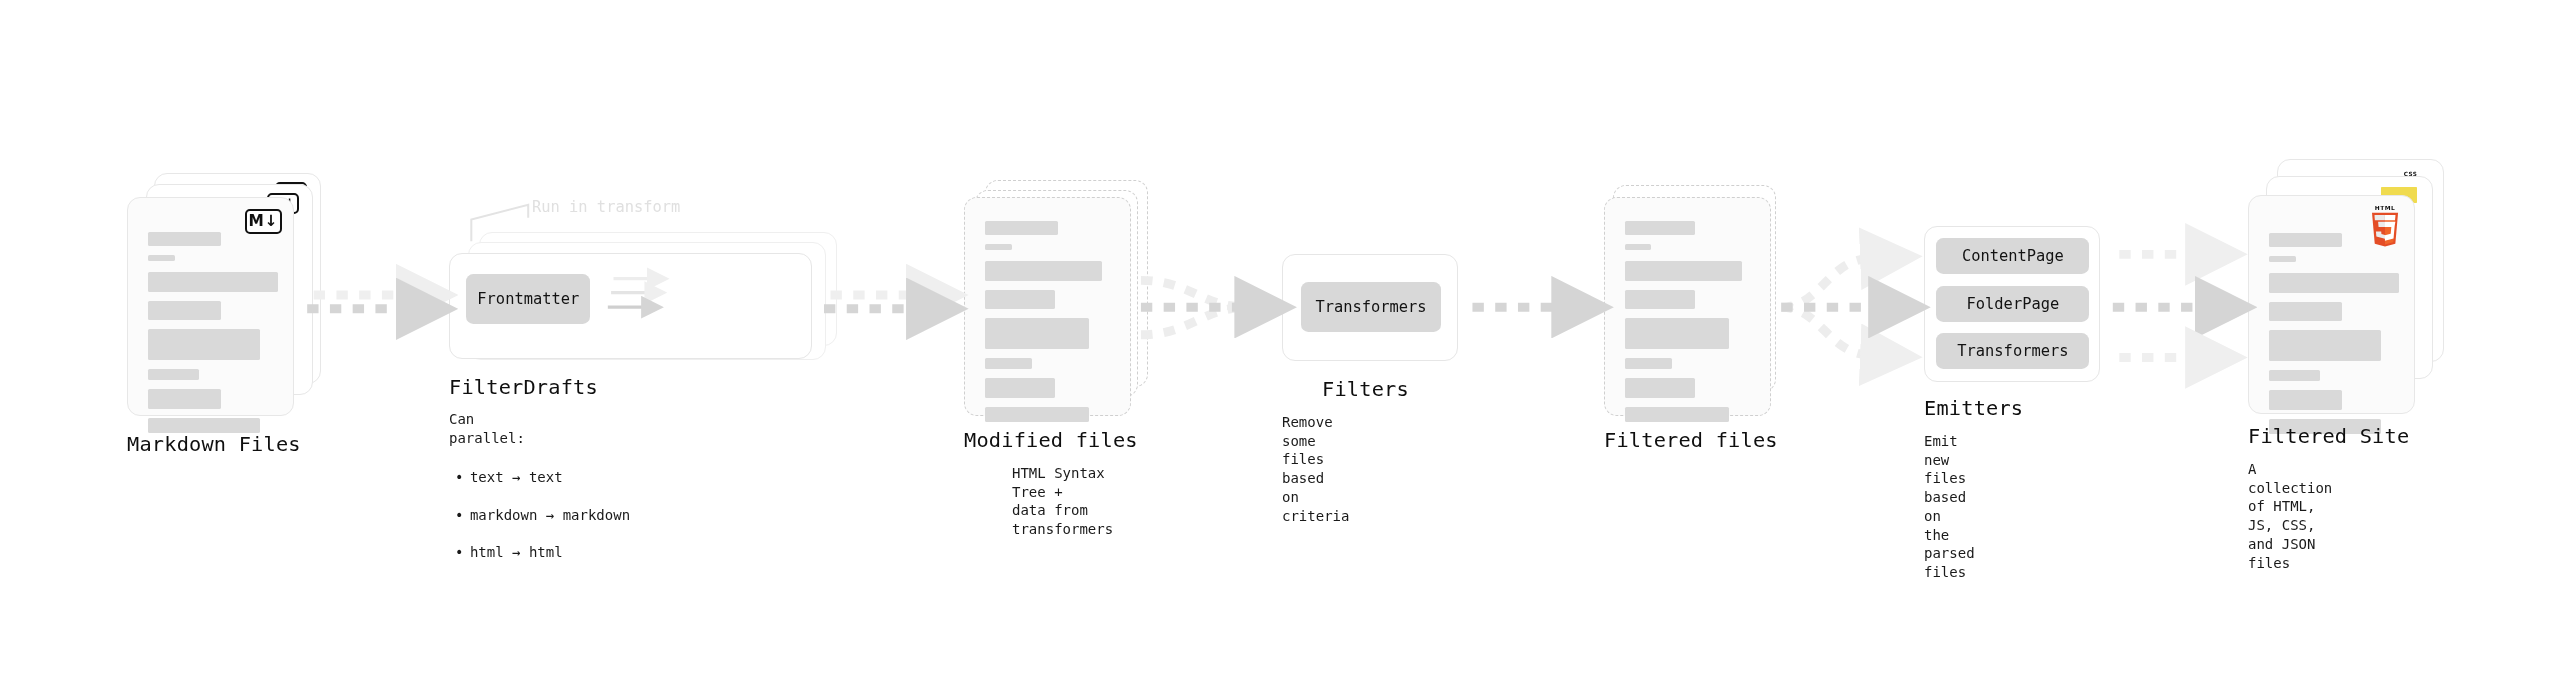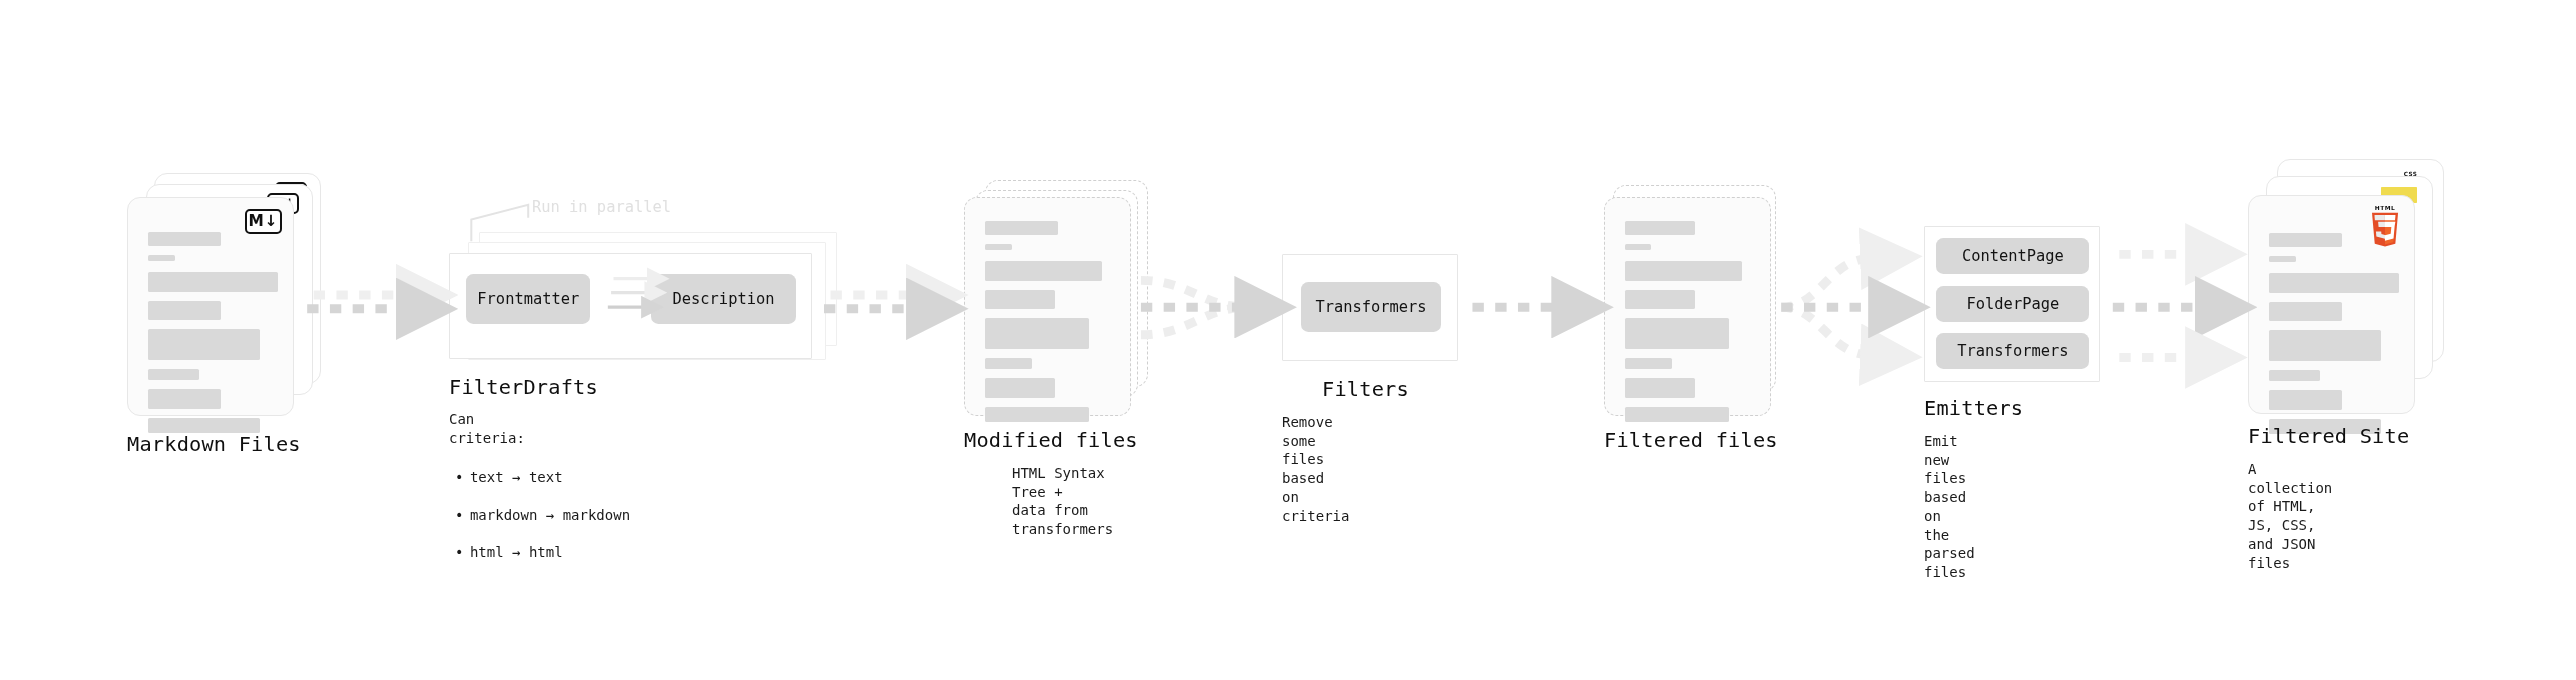--- a/index.html
+++ b/index.html
@@ -71,21 +71,21 @@
     font-size: 14px; line-height: 18.7px; color: #1a1a1a;
     white-space: pre-line;
   }
   .sub ul { list-style: none; }
   .sub li { white-space: nowrap; }
   .sub li::before { content: "\2022"; margin-right: 6.5px; }
 
   
   .panel {
     position: absolute;
-    border-radius: 1px;
+    border-radius: 13px;
     border: 1.6px solid #e6e6e6;
     background: #ffffff;
   }
   .panel.ghost { background: #ffffff; border-color: #efefef; }
   .chip {
     position: absolute;
     border-radius: 7.3px;
     background: #d8d8d8;
     color: #121212;
     font-size: 15.4px;
@@ -133,39 +133,38 @@
         <div class="ph" style="width:86%;height:31px;"></div>
         <div class="ph" style="width:39%;height:11.4px;"></div>
         <div class="ph" style="width:56%;height:19.5px;"></div>
         <div class="ph" style="width:86%;height:14.6px;"></div>
       </div>
     </div>
     <div class="title" style="left:127px; top:432px;">Markdown Files</div>
   </div>
 
   <div class="node">
-    <div class="runlabel" style="left:532px; top:198px;">Run in parallel</div>
+    <div class="runlabel" style="left:532px; top:198px;">Run in transform</div>
 
     <div class="panel ghost" style="left:479px; top:232px; width:358px; height:114px;">
       <div class="chip fade2" style="left:26px; top:18.7px; width:126px; height:50px;"></div>
       <div class="chip fade2" style="left:207px; top:18.7px; width:126px; height:50px;"></div>
     </div>
 
     <div class="panel ghost" style="left:468px; top:242px; width:358px; height:118px;">
       <div class="chip fade1" style="left:26px; top:23px; width:126px; height:50px;"></div>
       <div class="chip fade1" style="left:207px; top:23px; width:126px; height:50px;"></div>
     </div>
 
     <div class="panel" style="left:449px; top:253px; width:363px; height:106px;">
       <div class="chip" style="left:16.3px; top:19.5px; width:124px; height:50px;">Frontmatter</div>
-      <div class="chip" style="left:201px; top:19.5px; width:145px; height:50px;">Description</div>
     </div>
 
     <div class="title" style="left:449px; top:375px;">FilterDrafts</div>
-    <div class="sub" style="left:449px; top:410px;">Can criteria:</div>
+    <div class="sub" style="left:449px; top:410px;">Can parallel:</div>
     <div class="sub" style="left:455px; top:431px;">
       <ul>
         <li>text → text</li>
         <li>markdown → markdown</li>
         <li>html → html</li>
       </ul>
     </div>
   </div>
 
   <div class="node">

